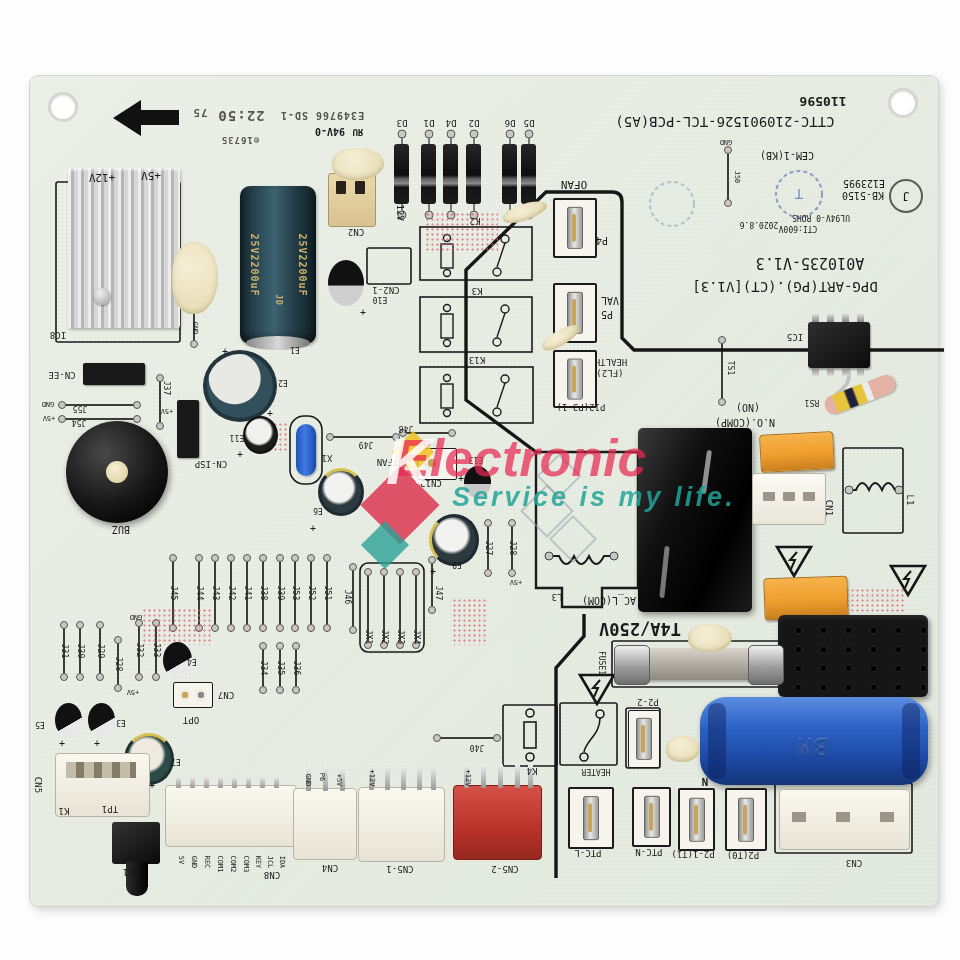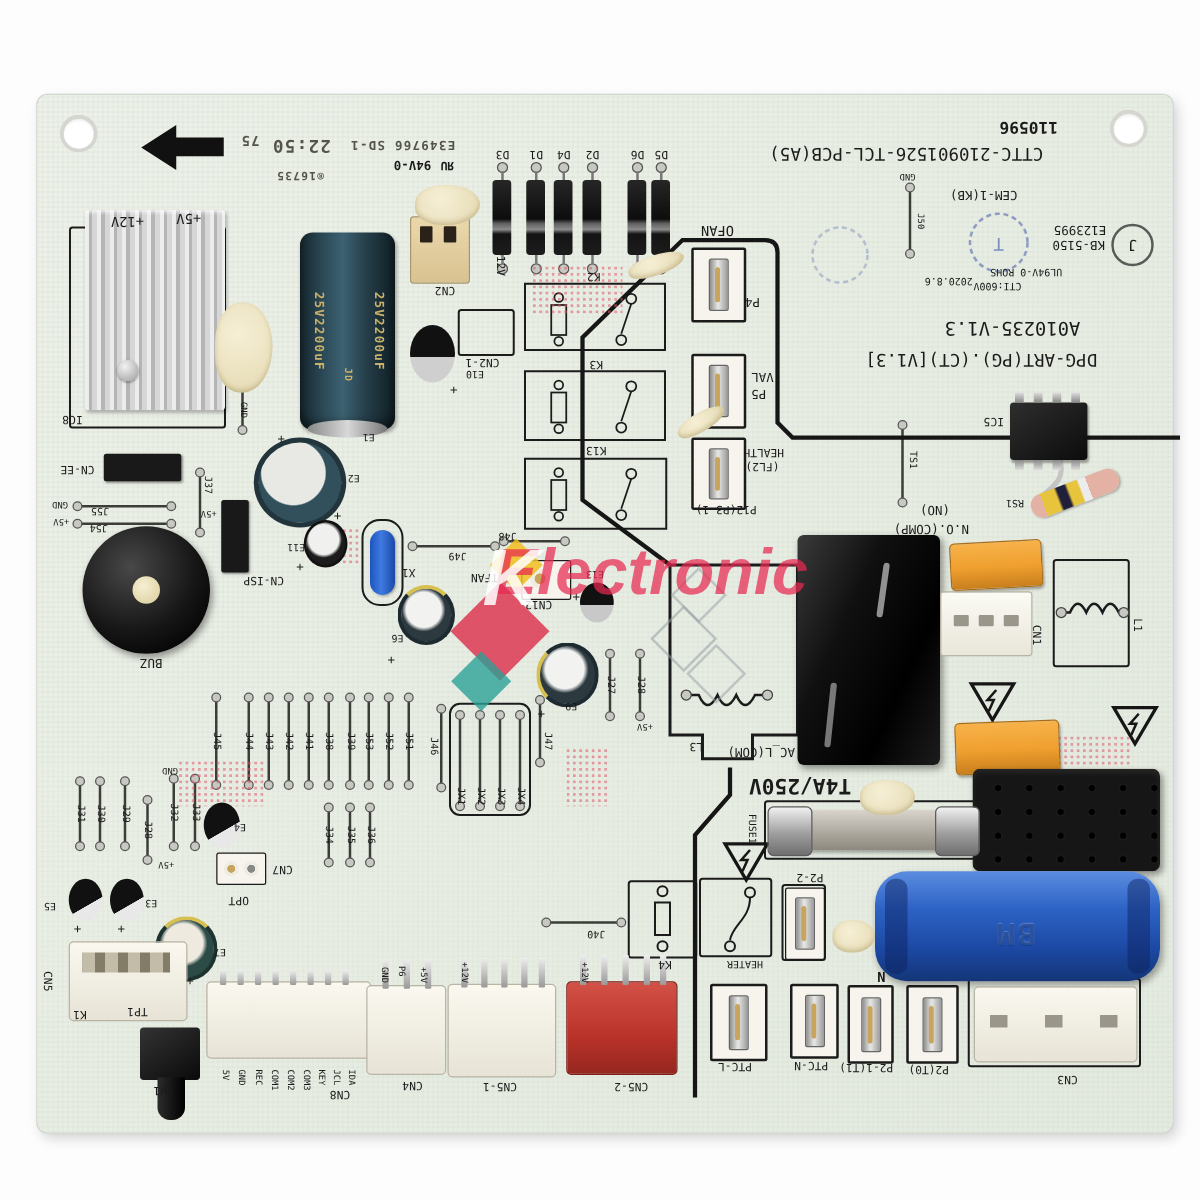--- a/index.html
+++ b/index.html
@@ -437,20 +437,21 @@
   <div class="stipple" style="left:248px;top:422px;width:40px;height:30px;"></div>
 
   <div class="diamond" style="left:372px;top:477px;width:56px;height:56px;background:rgba(220,40,70,.78);"></div>
   <div class="diamond" style="left:398px;top:437px;width:30px;height:30px;background:rgba(240,190,30,.85);"></div>
   <div class="diamond" style="left:368px;top:528px;width:34px;height:34px;background:rgba(40,160,150,.78);"></div>
   <span class="wm" style="left:386px;top:462px;font-size:64px;color:rgba(255,255,255,.85);z-index:7;transform:translateY(-50%);">K</span>
   <div class="diamond" style="left:528px;top:492px;width:34px;height:34px;border:2px solid rgba(150,160,165,.55);"></div>
   <div class="diamond" style="left:556px;top:522px;width:30px;height:30px;border:2px solid rgba(150,160,165,.5);"></div>
   <div class="diamond" style="left:543px;top:460px;width:28px;height:28px;border:2px solid rgba(150,160,165,.5);"></div>
   <span class="wm" style="left:395px;top:428px;font-size:52px;color:rgba(232,40,80,.72);">Electronic</span>
+  <span class="wm" style="left:452px;top:482px;font-size:27px;color:rgba(33,163,152,.85);letter-spacing:3px;">Service is my life.</span>
 
   <div id="labels">
       <span class="lab" style="left: 823px; top: 101px; font-size: 13px; transform: translate(-50%, -50%) rotate(180deg); font-weight: 700;">110596</span>
       <span class="lab" style="left: 725px; top: 122px; font-size: 14px; transform: translate(-50%, -50%) rotate(180deg);">CTTC-210901526-TCL-PCB(A5)</span>
       <span class="lab" style="left: 787px; top: 155px; font-size: 10px; transform: translate(-50%, -50%) rotate(180deg);">CEM-1(KB)</span>
       <span class="lab" style="left: 726px; top: 141px; font-size: 7px; transform: translate(-50%, -50%) rotate(180deg);">GND</span>
       <span class="lab" style="left: 736px; top: 177px; font-size: 7px; transform: translate(-50%, -50%) rotate(90deg);">J50</span>
       <span class="lab" style="left: 864px; top: 183px; font-size: 10px; transform: translate(-50%, -50%) rotate(180deg);">E123995</span>
       <span class="lab" style="left: 863px; top: 195px; font-size: 10px; transform: translate(-50%, -50%) rotate(180deg);">KB-5150</span>
       <span class="lab" style="left: 821px; top: 217px; font-size: 8px; transform: translate(-50%, -50%) rotate(180deg);">UL94V-0 ROHS</span>

